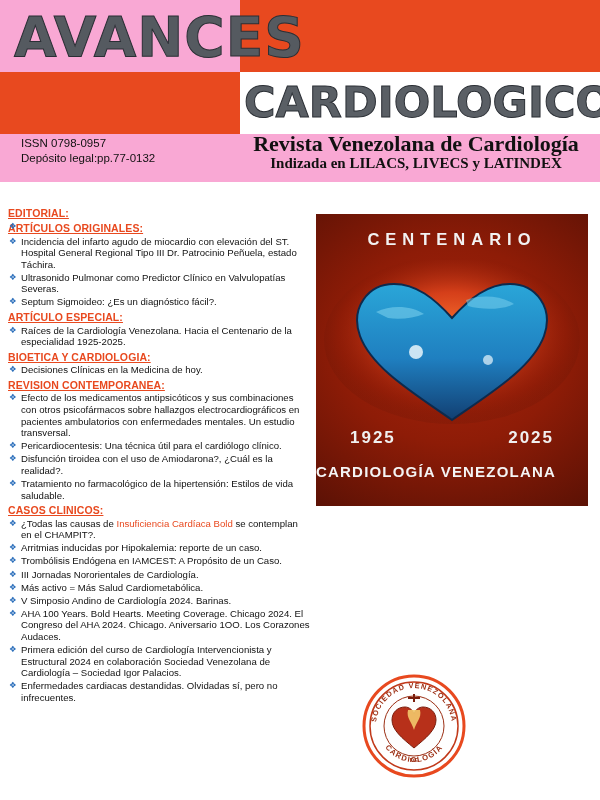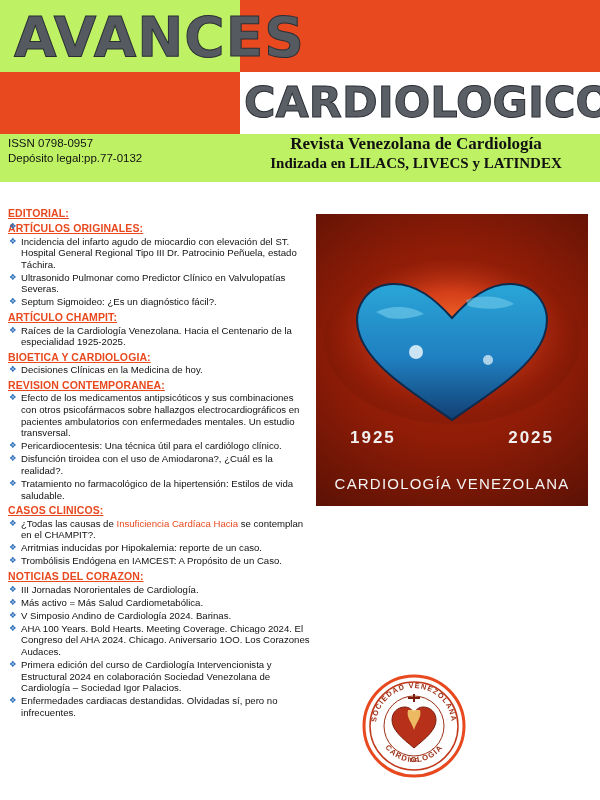--- a/index.html
+++ b/index.html
@@ -11,21 +11,21 @@
     font-family: "Liberation Sans", sans-serif;
     overflow: hidden;
     position: relative;
   }
 
   
   .masthead {
     position: relative;
     width: 600px;
     height: 182px;
-    background: #bef264;
+    background: #f9a8d4;
     overflow: hidden;
   }
   .orange-block-top {
     position: absolute;
     left: 240px; top: 0;
     width: 360px; height: 72px;
     background: #e8491f;
   }
   .orange-block-mid {
     position: absolute;
@@ -58,35 +58,35 @@
     font-size: 43px;
     font-weight: bold;
     letter-spacing: 0px;
     color: #5a5f65;
     -webkit-text-stroke: 1px #2b2f35;
     line-height: 56px;
     margin: 0;
   }
   .issn-block {
     position: absolute;
-    left: 8px; top: 136px;
+    left: 21px; top: 136px;
     font-size: 11.5px;
     color: #111;
     line-height: 15px;
   }
   .subtitle-block {
     position: absolute;
     right: 14px; top: 134px;
     text-align: center;
     width: 340px;
     color: #111;
   }
   .subtitle-1 {
     font-family: "Liberation Serif", serif;
-    font-size: 17px;
+    font-size: 22px;
     font-weight: bold;
     line-height: 20px;
   }
   .subtitle-2 {
     font-family: "Liberation Serif", serif;
     font-size: 15px;
     font-weight: bold;
     line-height: 19px;
   }
 
@@ -164,25 +164,25 @@
   .cover-year-r {
     position: absolute;
     right: 34px; bottom: 58px;
     color: #f0f0f0;
     font-size: 17px;
     font-weight: bold;
     letter-spacing: 2px;
   }
   .cover-bottom {
     position: absolute;
-    left: 0; right: 0; bottom: 14px;
-    text-align: center;
+    left: 0; right: 0; bottom: 26px;
+    text-align: left;
     color: #f4f4f4;
     font-size: 15px;
-    font-weight: normal;
+    font-weight: bold;
     letter-spacing: 1.2px;
   }
 
   
   .logo {
     position: absolute;
     right: 22px;
     bottom: 22px;
     width: 104px;
     height: 104px;
@@ -221,43 +221,43 @@
 
 <div class="content">
 
   <div class="toc" id="toc">
       <div class="sec-head">EDITORIAL:</div>
       <div class="item"><span class="bullet">❖</span></div>
       <div class="sec-head">ARTÍCULOS ORIGINALES:</div>
       <div class="item"><span class="bullet">❖</span><span>Incidencia del infarto agudo de miocardio con elevación del ST. Hospital General Regional Tipo III Dr. Patrocinio Peñuela, estado Táchira.</span></div>
       <div class="item"><span class="bullet">❖</span><span>Ultrasonido Pulmonar como Predictor Clínico en Valvulopatías Severas.</span></div>
       <div class="item"><span class="bullet">❖</span><span>Septum Sigmoideo: ¿Es un diagnóstico fácil?.</span></div>
-      <div class="sec-head">ARTÍCULO CHAMPIT:</div>
+      <div class="sec-head">ARTÍCULO ESPECIAL:</div>
       <div class="item"><span class="bullet">❖</span><span>Raíces de la Cardiología Venezolana.  Hacia el Centenario de la especialidad 1925-2025.</span></div>
       <div class="sec-head">BIOETICA Y CARDIOLOGIA:</div>
       <div class="item"><span class="bullet">❖</span><span>Decisiones Clínicas en la Medicina de hoy.</span></div>
       <div class="sec-head">REVISION CONTEMPORANEA:</div>
       <div class="item"><span class="bullet">❖</span><span>Efecto de los medicamentos antipsicóticos y sus combinaciones con otros psicofármacos sobre hallazgos electrocardiográficos en pacientes ambulatorios con enfermedades mentales. Un estudio transversal.</span></div>
       <div class="item"><span class="bullet">❖</span><span>Pericardiocentesis: Una técnica útil para el cardiólogo clínico.</span></div>
       <div class="item"><span class="bullet">❖</span><span>Disfunción tiroidea con el uso de Amiodarona?, ¿Cuál es la realidad?.</span></div>
       <div class="item"><span class="bullet">❖</span><span>Tratamiento no farmacológico de la hipertensión: Estilos de vida saludable.</span></div>
       <div class="sec-head">CASOS CLINICOS:</div>
-      <div class="item"><span class="bullet">❖</span><span>¿Todas las causas de </span><span class="hl">Insuficiencia Cardíaca Hacia</span><span> se contemplan en el CHAMPIT?.</span></div>
+      <div class="item"><span class="bullet">❖</span><span>¿Todas las causas de </span><span class="hl">Insuficiencia Cardíaca Bold</span><span> se contemplan en el CHAMPIT?.</span></div>
       <div class="item"><span class="bullet">❖</span><span>Arritmias inducidas por Hipokalemia: reporte de un caso.</span></div>
       <div class="item"><span class="bullet">❖</span><span>Trombólisis Endógena en IAMCEST: A Propósito de un Caso.</span></div>
-      <div class="sec-head">NOTICIAS DEL CORAZON:</div>
       <div class="item"><span class="bullet">❖</span><span>III Jornadas Nororientales de Cardiología.</span></div>
       <div class="item"><span class="bullet">❖</span><span>Más activo = Más Salud Cardiometabólica.</span></div>
       <div class="item"><span class="bullet">❖</span><span>V Simposio Andino de Cardiología 2024. Barinas.</span></div>
       <div class="item"><span class="bullet">❖</span><span>AHA 100 Years. Bold Hearts. Meeting Coverage. Chicago 2024.  El Congreso del AHA 2024. Chicago. Aniversario 1OO. Los Corazones Audaces.</span></div>
       <div class="item"><span class="bullet">❖</span><span>Primera edición del curso de Cardiología Intervencionista y Estructural 2024 en colaboración Sociedad Venezolana de Cardiología – Sociedad Igor Palacios.</span></div>
       <div class="item"><span class="bullet">❖</span><span>Enfermedades cardiacas destandidas. Olvidadas sí, pero no infrecuentes.</span></div>
     </div>
 
   <div class="cover-art">
+    <div class="cover-centenario">CENTENARIO</div>
 
     <div class="heart-wrap">
       <svg width="272" height="172" viewBox="0 0 272 172">
         <defs>
           <radialGradient id="glow" cx="50%" cy="45%" r="62%">
             <stop offset="0%" stop-color="#ff7a33" stop-opacity="0.95"></stop>
             <stop offset="38%" stop-color="#e8491f" stop-opacity="0.75"></stop>
             <stop offset="72%" stop-color="#8e1c07" stop-opacity="0.35"></stop>
             <stop offset="100%" stop-color="#2b0a03" stop-opacity="0"></stop>
           </radialGradient>

